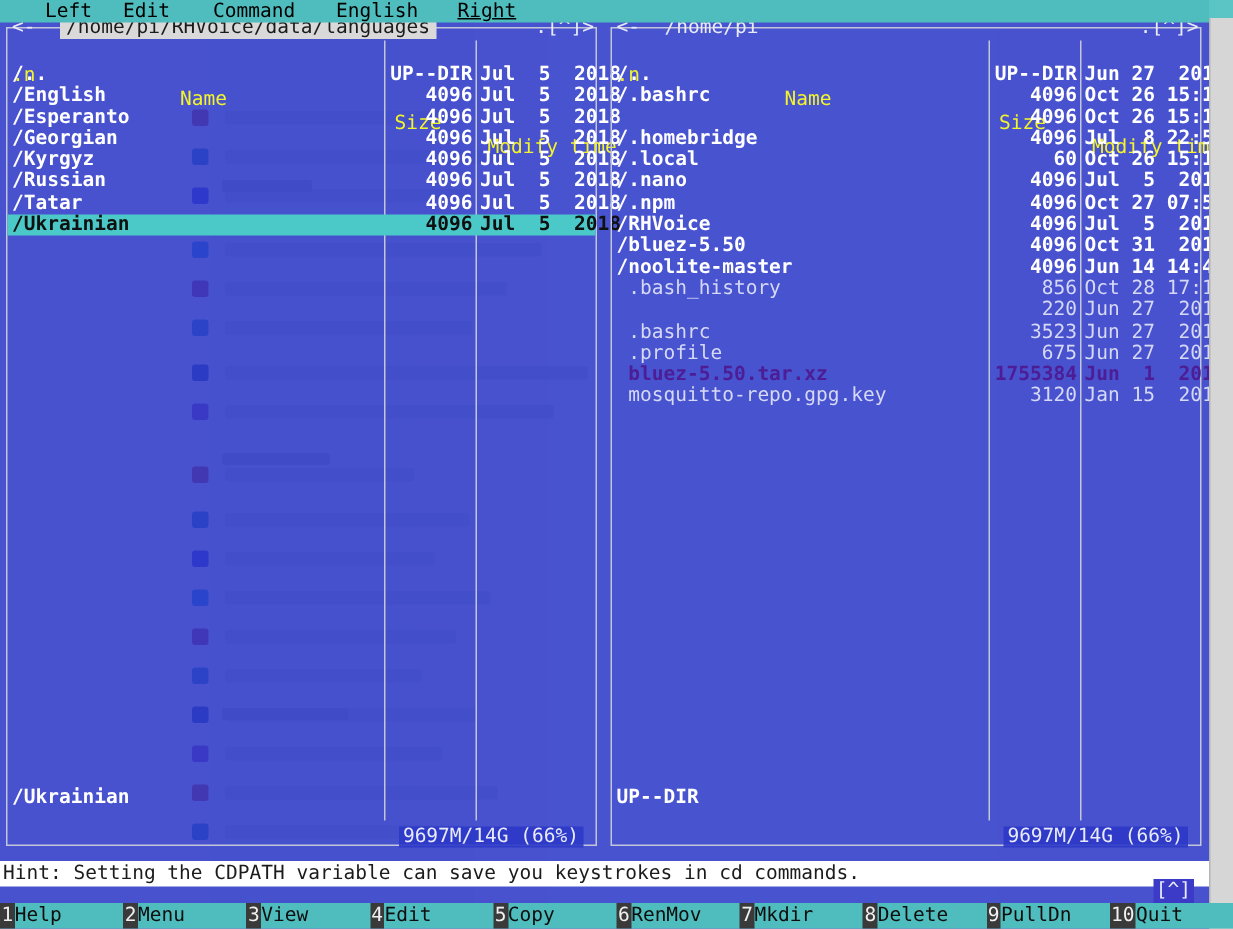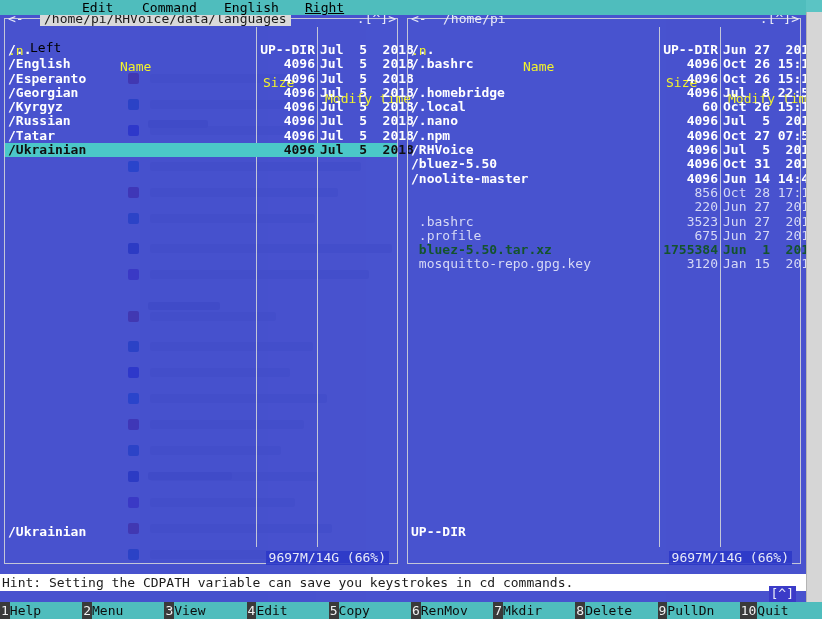--- a/index.html
+++ b/index.html
@@ -228,21 +228,21 @@
   }
   .frow .f-time {
     position: absolute;
     left: 315px;
     width: 75px;
     text-align: right;
     padding-right: 2px;
   }
   .frow.dir  { color: #ffffff; font-weight: bold; }
   .frow.file { color: #d6d9f5; }
-  .frow.arch { color: #14532d; font-weight: bold; }
+  .frow.arch { color: #4c1d95; font-weight: bold; }
   .frow.selected {
     background: #4bc8c8;
     color: #101010;
   }
   .frow.selected .f-size,
   .frow.selected .f-time { color: #101010; }
 
   
   .ministatus {
     position: absolute;
@@ -394,21 +394,21 @@
         <div class="ghost-chip" style="top: 537px; left: 128px; background: rgb(41, 128, 185);"></div>
         <div class="ghost-hdr" style="top: 108px; width: 60px;"></div>
         <div class="ghost-hdr" style="top: 290px; width: 72px;"></div>
         <div class="ghost-hdr" style="top: 460px; width: 84px;"></div>
       </div>
   </div>
 </div>
 
 <div id="term">
 
-  <div id="menubar"><span class="mi" style="left: 28px; margin-top: 40px;">Left</span><span class="mi" style="left: 80px;">Edit</span><span class="mi" style="left: 140px;">Command</span><span class="mi" style="left: 222px;">English</span><span class="mi" style="left: 303px; text-decoration: underline;">Right</span></div>
+  <div id="menubar"><span class="mi" style="left: 28px;">Left</span><span class="mi" style="left: 80px;">Edit</span><span class="mi" style="left: 140px;">Command</span><span class="mi" style="left: 222px;">English</span><span class="mi" style="left: 303px; text-decoration: underline;">Right</span></div>
 
   <div class="panel" id="panel-left">
     <div class="pborder"></div>
     <div class="arrow-left">&lt;-</div>
     <div class="ptitle active" id="ptitle-left" style="left: 40px;">/home/pi/RHVoice/data/languages</div>
     <div class="corner-marks">.[^]&gt;</div>
 
     <div class="colhdr">
       <span class="c-name">.n</span>
       <span class="c-nm2">Name</span>
@@ -452,21 +452,21 @@
         <div class="frow dir"><span class="f-name">/..</span><span class="f-size">UP--DIR</span><span class="f-time">Jun 27  2018</span></div>
         <div class="frow dir"><span class="f-name">/.bashrc</span><span class="f-size">4096</span><span class="f-time">Oct 26 15:12</span></div>
         <div class="frow dir"><span class="f-size">4096</span><span class="f-time">Oct 26 15:12</span></div>
         <div class="frow dir"><span class="f-name">/.homebridge</span><span class="f-size">4096</span><span class="f-time">Jul  8 22:56</span></div>
         <div class="frow dir"><span class="f-name">/.local</span><span class="f-size">60</span><span class="f-time">Oct 26 15:12</span></div>
         <div class="frow dir"><span class="f-name">/.nano</span><span class="f-size">4096</span><span class="f-time">Jul  5  2018</span></div>
         <div class="frow dir"><span class="f-name">/.npm</span><span class="f-size">4096</span><span class="f-time">Oct 27 07:55</span></div>
         <div class="frow dir"><span class="f-name">/RHVoice</span><span class="f-size">4096</span><span class="f-time">Jul  5  2018</span></div>
         <div class="frow dir"><span class="f-name">/bluez-5.50</span><span class="f-size">4096</span><span class="f-time">Oct 31  2018</span></div>
         <div class="frow dir"><span class="f-name">/noolite-master</span><span class="f-size">4096</span><span class="f-time">Jun 14 14:41</span></div>
-        <div class="frow file"><span class="f-size">856</span><span class="f-time">Oct 28 17:12</span></div>
+        <div class="frow file"><span class="f-name"> .bash_history</span><span class="f-size">856</span><span class="f-time">Oct 28 17:12</span></div>
         <div class="frow file"><span class="f-size">220</span><span class="f-time">Jun 27  2018</span></div>
         <div class="frow file"><span class="f-name"> .bashrc</span><span class="f-size">3523</span><span class="f-time">Jun 27  2018</span></div>
         <div class="frow file"><span class="f-name"> .profile</span><span class="f-size">675</span><span class="f-time">Jun 27  2018</span></div>
         <div class="frow arch"><span class="f-name"> bluez-5.50.tar.xz</span><span class="f-size">1755384</span><span class="f-time">Jun  1  2018</span></div>
         <div class="frow file"><span class="f-name"> mosquitto-repo.gpg.key</span><span class="f-size">3120</span><span class="f-time">Jan 15  2018</span></div>
       </div>
 
     <div class="ministatus">UP--DIR</div>
     <div class="freespace">9697M/14G (66%)</div>
   </div>

